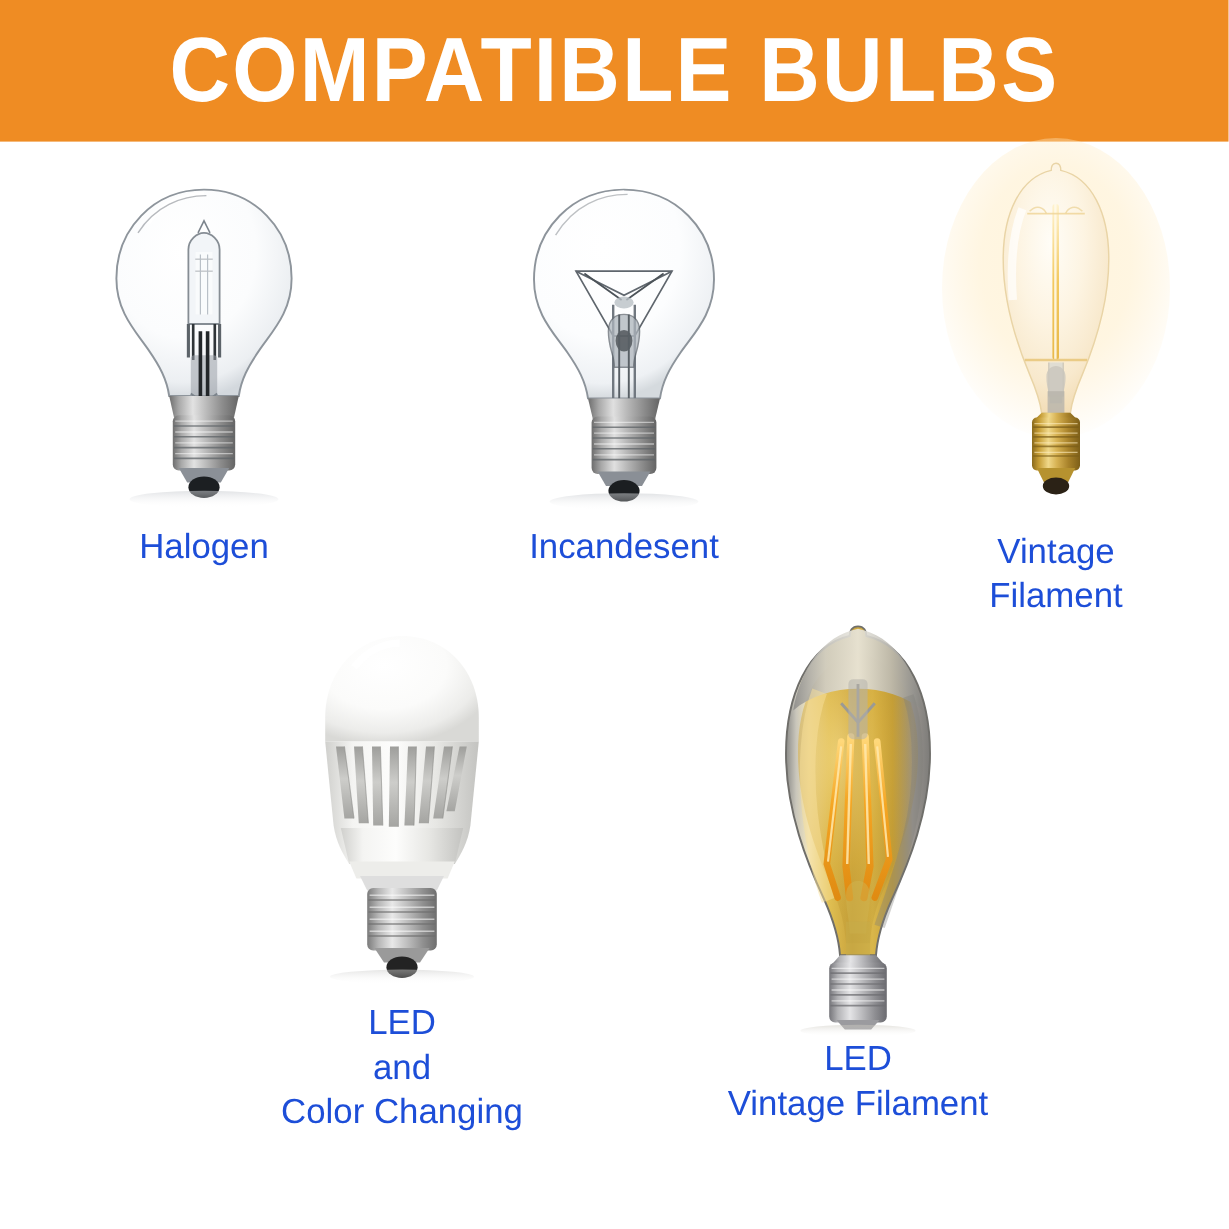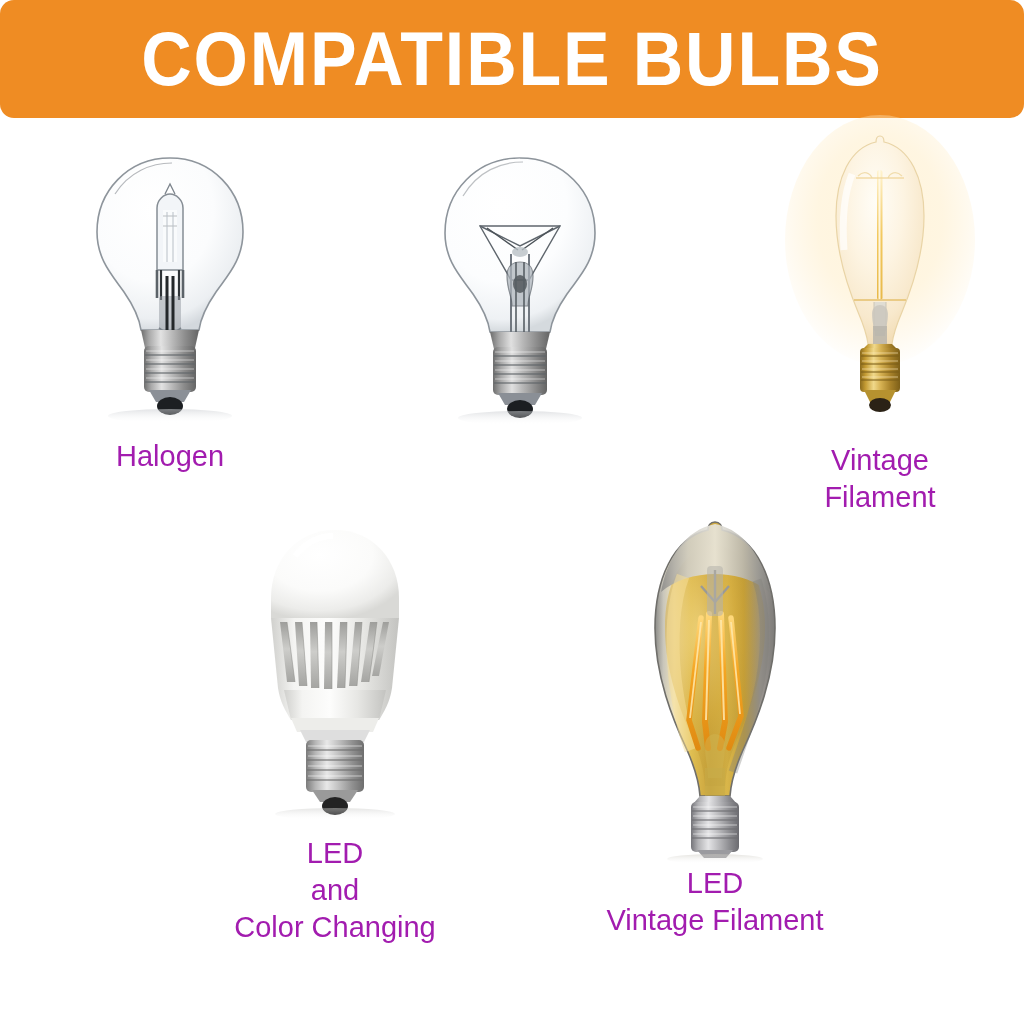--- a/index.html
+++ b/index.html
@@ -18,21 +18,20 @@
 
   
   .header-bar {
     position: absolute;
     left: 0; top: 0;
     width: 1024px; height: 118px;
     background: #ef8c23;
     display: flex;
     align-items: center;
     justify-content: center;
-    border-radius: 14px;
   }
   .header-title {
     color: #ffffff;
     font-family: "Liberation Sans", sans-serif;
     font-weight: bold;
     font-size: 76px;
     letter-spacing: 2px;
     transform: scaleX(0.92);
     line-height: 1;
     white-space: nowrap;
@@ -65,21 +64,21 @@
     left: 0; top: 0;
     width: 100%;
     display: flex;
     align-items: flex-end;
     justify-content: center;
   }
   .caption {
     position: absolute;
     width: 100%;
     text-align: center;
-    color: #a21caf;
+    color: #1d4ed8;
     font-size: 29px;
     line-height: 1.28;
     white-space: pre-line;
   }
 
   
   #cell-halogen      { left: 20px;  top: 150px; width: 300px; height: 360px; }
   #cell-incandesent  { left: 370px; top: 150px; width: 300px; height: 360px; }
   #cell-vintage      { left: 730px; top: 130px; width: 300px; height: 400px; }
   #cell-led          { left: 185px; top: 520px; width: 300px; height: 450px; }
@@ -238,20 +237,21 @@
             <path d="M70 211 L120 211"></path>
             <path d="M70 220 L120 220"></path>
             <path d="M70 229 L120 229"></path>
           </g>
           <path d="M73 243 L117 243 L110 255 L80 255 Z" fill="#8a8f96"></path>
           <ellipse cx="95" cy="259" rx="13" ry="9" fill="#1b1e21"></ellipse>
         </g>
         <ellipse cx="95" cy="268" rx="62" ry="7" fill="url(#inShadow)"></ellipse>
       </svg>
     </div>
+    <div class="caption">Incandesent</div>
   </div>
 
   <div class="cell" id="cell-vintage">
     <div class="bulb-stage">
       <svg width="180" height="300" viewBox="0 0 180 300">
         <defs>
           <radialGradient id="vfGlow" cx="50%" cy="42%" r="60%">
             <stop offset="0%" stop-color="#fff6e2" stop-opacity="0.95"></stop>
             <stop offset="55%" stop-color="#ffeec9" stop-opacity="0.55"></stop>
             <stop offset="100%" stop-color="#ffe9bd" stop-opacity="0"></stop>

